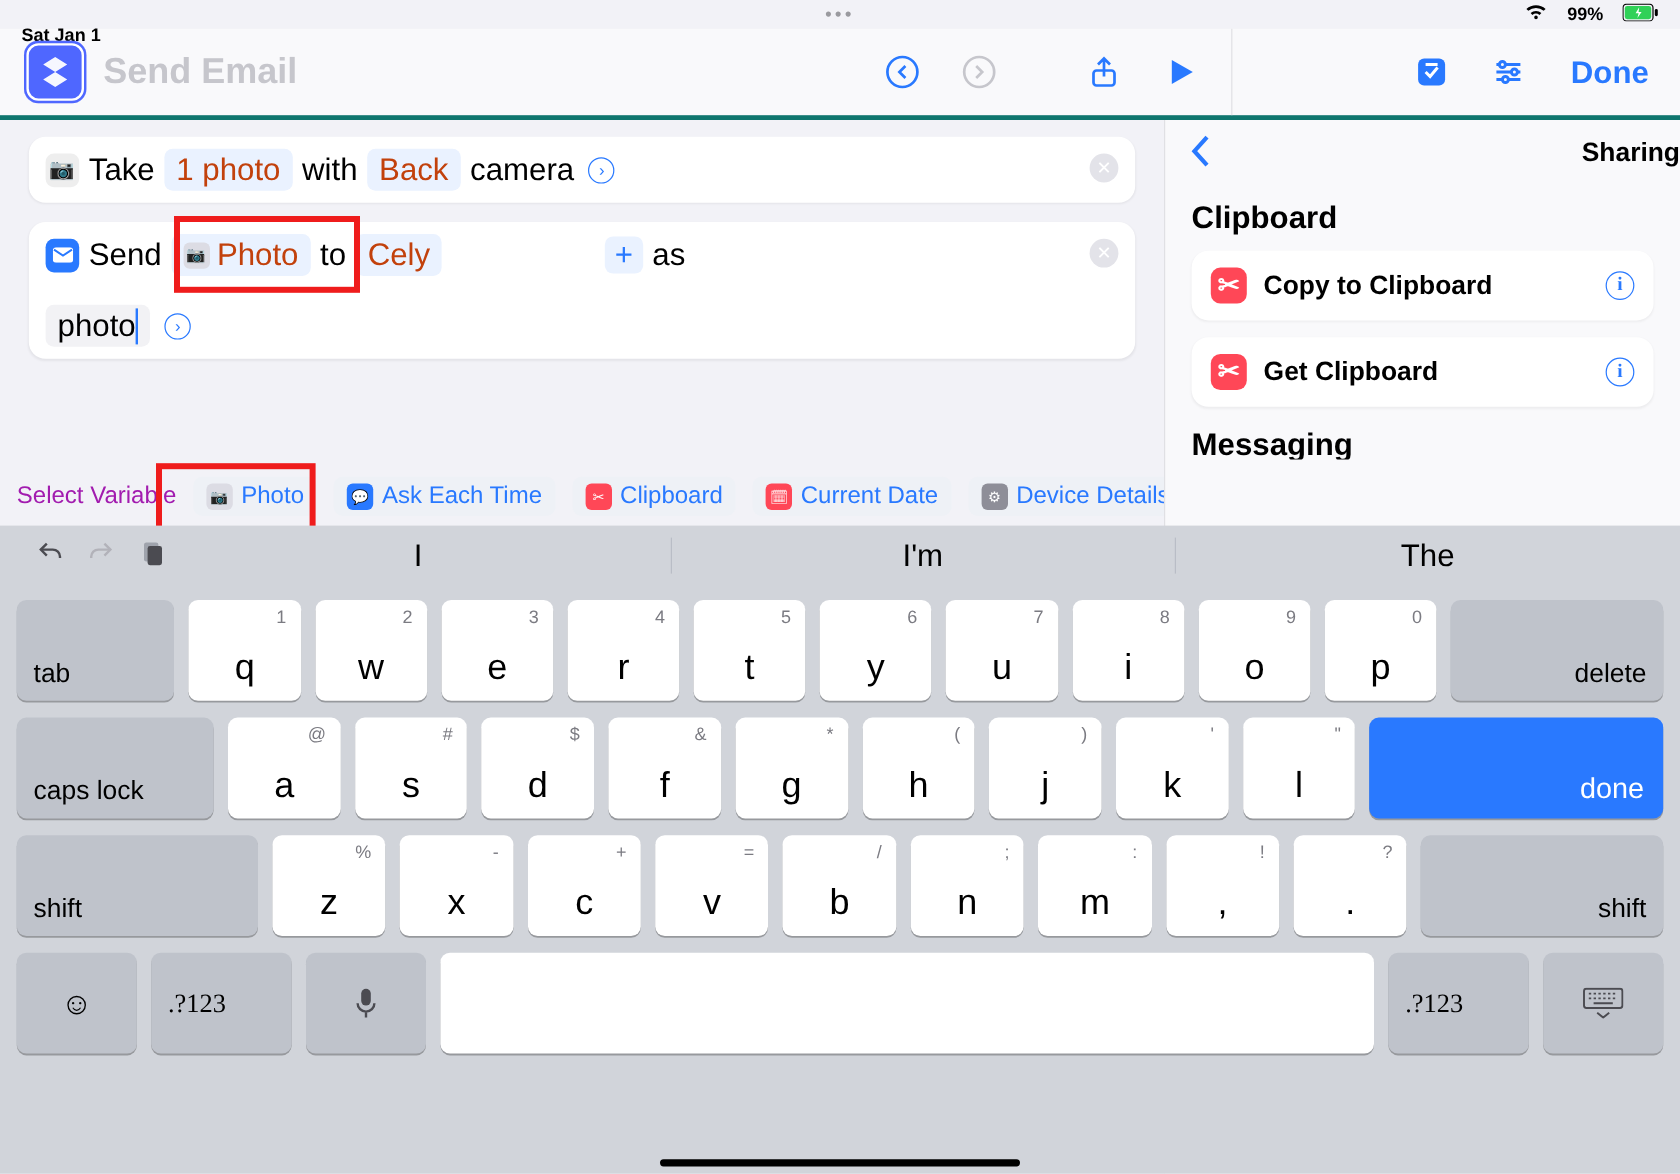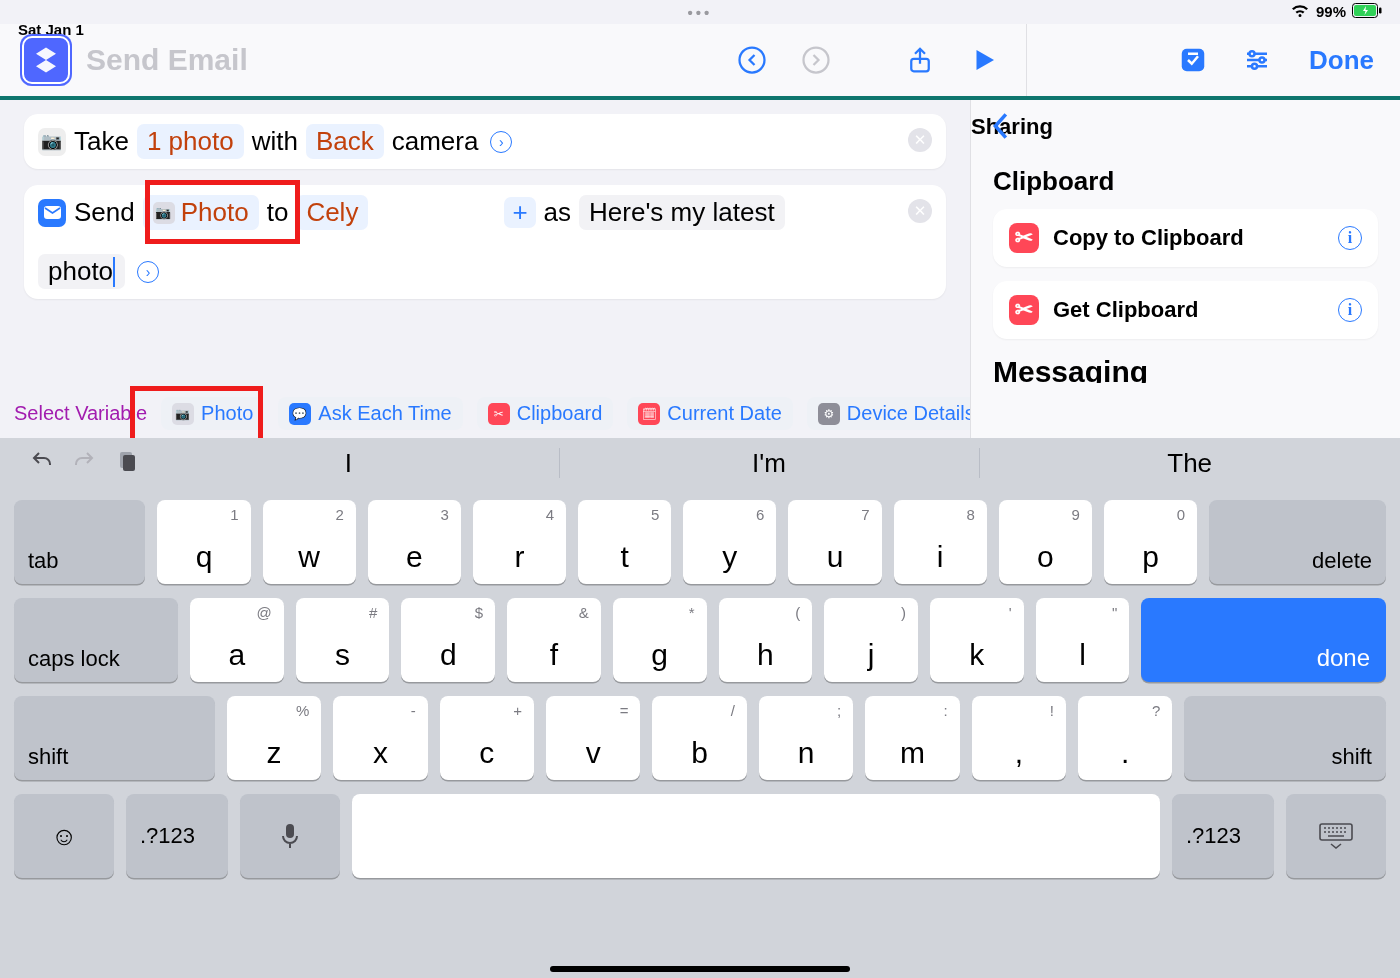--- a/index.html
+++ b/index.html
@@ -2,21 +2,21 @@
 <html><head>
 <meta charset="utf-8">
 <style>
 * { margin: 0; padding: 0; box-sizing: border-box; font-family: -apple-system, "SF Pro Text", "Helvetica Neue", Arial, sans-serif; }
 html, body { width: 1400px; height: 978px; overflow: hidden; background: #f2f2f7; }
 
 
 .status-bar { height: 24px; display:flex; align-items:center; justify-content:space-between; padding: 0 18px; font-size: 15px; font-weight: 600; color:#000; background:#f2f2f7; }
 .status-left { display:flex; gap:18px;flex-direction:column; }
 .status-center { position:absolute; left:50%; transform:translateX(-50%); color:#9a9a9f; letter-spacing:3px; }
-.status-right { display:flex; align-items:flex-start; gap:6px; }
+.status-right { display:flex; align-items:center; gap:16px; }
 .wifi-icon, .batt-icon { display:inline-block; }
 
 
 .header { height: 76px; display:flex; align-items:center; padding: 0 20px; background:#f9f9fb; border-bottom:4px solid #0f766e; }
 .app-icon { width:52px; height:52px; border-radius:12px; background:#4f67ff; display:flex; align-items:center; justify-content:center; box-shadow: 0 0 0 2px #4f67ff inset, 0 0 0 4px #fff inset; }
 .title { font-size:30px; font-weight:700; color:#c6c6cc; margin-left:14px; flex:0 0 auto; }
 .header-gap { flex:1; }
 .hbtn { width:44px; height:44px; display:flex; align-items:center; justify-content:center; margin: 0 10px; }
 .hbtn svg { width:30px; height:30px; }
 .divider-v { width:1px; height:100%; background:#e0e0e4; margin: 0 4px 0 10px; }
@@ -53,28 +53,28 @@
 .var-label { color:#a21caf; font-weight:400; }
 .chip { background:#eef1f6; border-radius:8px; padding:5px 11px; display:inline-flex; align-items:center; gap:7px; color:#2979ff; }
 .chip .ci { width:22px; height:22px; border-radius:5px; display:flex; align-items:center; justify-content:center; font-size:12px; color:#fff; }
 .ci-photo { background:#dcdce4; color:#444; }
 .ci-ask { background:#2979ff; }
 .ci-clip { background:#ff4757; }
 .ci-date { background:#ff4757; }
 .ci-dev { background:#8e8e98; }
 
 
-.side-header { display:flex; align-items:center; justify-content:flex-start; height:54px; position:relative; font-size:22px; font-weight:700; }
+.side-header { display:flex; align-items:center; justify-content:flex-end; height:54px; position:relative; font-size:22px; font-weight:700; }
 .side-back { position:absolute; left:18px; top:12px; color:#2979ff; }
 .side-section { padding: 12px 22px 0 22px; }
 .section-title { font-size:26px; font-weight:800; margin-bottom:12px; }
 .side-card { background:#fff; border-radius:14px; margin-bottom:14px; padding:14px 16px; display:flex; align-items:center; gap:14px; font-size:22px; font-weight:600; box-shadow: 0 1px 2px rgba(0,0,0,.05); }
 .side-card .info { margin-left:auto; color:#2979ff; width:24px; height:24px; border:1.8px solid #2979ff; border-radius:50%; display:flex; align-items:center; justify-content:center; font-family:Georgia, serif; font-weight:700; font-size:16px; }
 .scissors { width:30px; height:30px; background:#ff4757; border-radius:8px; display:flex; align-items:center; justify-content:center; color:#fff; }
-.cutoff-title { font-size:30px; font-weight:800; padding: 2px 22px 0 22px; height:30px; overflow:hidden; }
+.cutoff-title { font-size:26px; font-weight:800; padding: 2px 22px 0 22px; height:30px; overflow:hidden; }
 
 
 .keyboard { position:absolute; left:0; right:0; bottom:0; height:540px; background:#d1d4da; }
 .kb-top { height:50px; display:flex; align-items:center; position:relative; }
 .kb-undo { display:flex; gap:18px; padding-left:30px; color:#4b4b51; }
 .kb-suggest { flex:1; display:flex; height:100%; }
 .sugg { flex:1; display:flex; align-items:center; justify-content:center; font-size:26px; color:#000; position:relative; }
 .sugg + .sugg::before { content:""; position:absolute; left:0; top:10px; bottom:10px; width:1px; background:#b9bdc6; }
 .kb-rows { padding: 12px 14px 0 14px; display:flex; flex-direction:column; gap:14px; }
 .kb-row { display:flex; gap:12px; }
@@ -86,21 +86,21 @@
 .key.center { align-items:center; padding-bottom:0; }
 .key.emoji, .key.mic, .key.hide { justify-content:center; align-items:center; font-size:26px; padding:0; }
 .key.space { flex:1; }
 .w-std { width:100px; }
 .w-tab { width:140px; }
 .w-del { width:188px; }
 .w-caps { width:174px; }
 .w-done { width:260px; }
 .w-shift { width:212px; }
 .w-bot { width:100px; }
-.w-opt { width:102px; }
+.w-opt { width:117px;font-family:Liberation Serif, serif; }
 
 .home-ind { position:absolute; bottom:6px; left:50%; transform:translateX(-50%); width:300px; height:6px; background:#000; border-radius:4px; }
 
 
 .svg-i { width:24px; height:24px; }
 </style>
 </head>
 <body>
 
 <div class="status-bar">
@@ -203,21 +203,20 @@
         <span class="plain">Send</span>
         <span class="token inline">
           <span class="mini-icon">📷</span>
           <span>Photo</span>
         </span>
         <span class="plain">to</span>
         <span class="token">Cely</span>
         <span style="width:120px"></span>
         <span class="plus-chip">+</span>
         <span class="plain">as</span>
-        <span class="subject-chip">Here's my latest</span>
         <span class="close-chip">✕</span>
 
         <div style="flex-basis:100%; height:0;"></div>
         <span class="subject-chip" style="display:inline-flex; align-items:center;">
           <span>photo</span>
             <span class="caret-line"></span>
         </span>
         <span class="chev">›</span>
       </div>
     </div>

